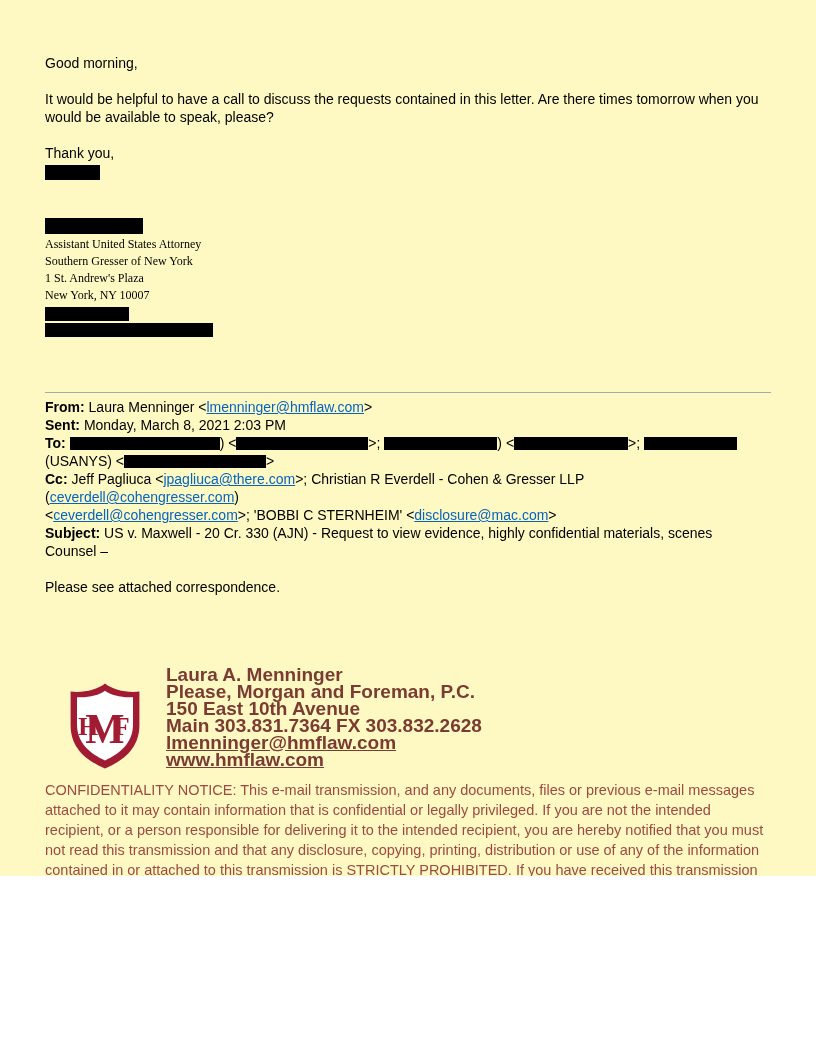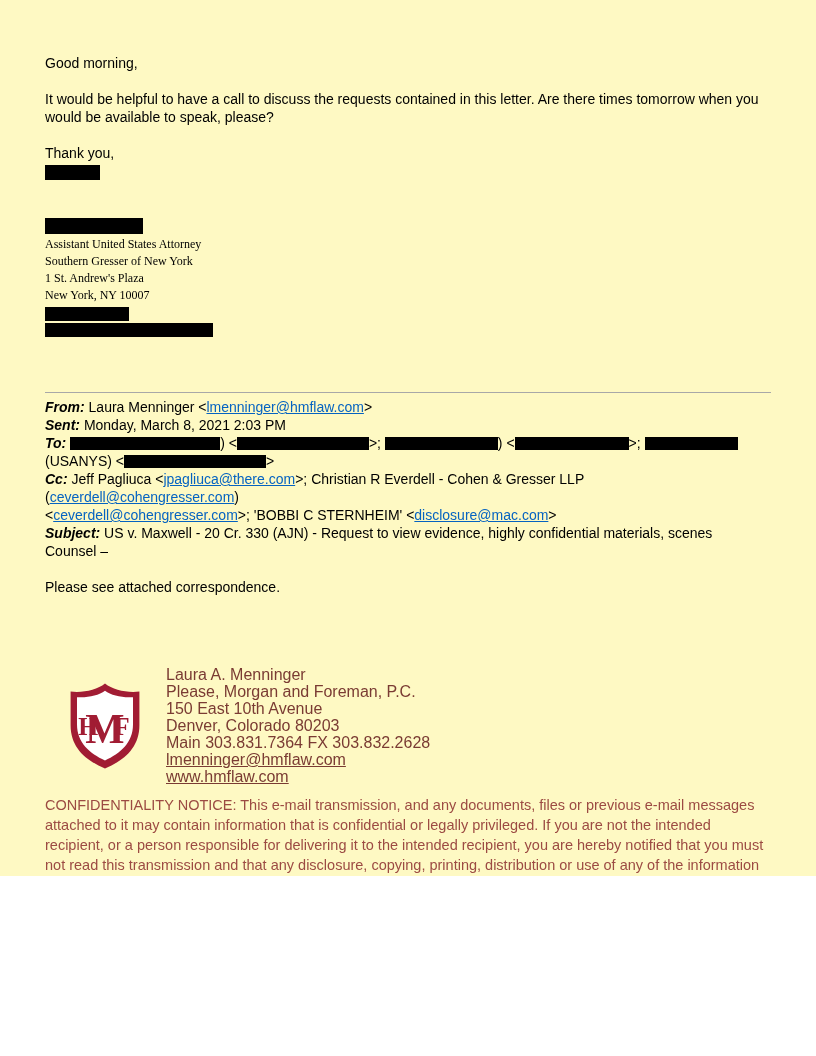--- a/index.html
+++ b/index.html
@@ -10,28 +10,28 @@
     font-family:"Liberation Sans", sans-serif; font-size:14px; color:#000;
   }
   .sans { line-height:18px; margin-bottom:18px; max-width:732px; }
   .mb0 { margin-bottom:3px; }
   .redact { background:#000; }
   .redact.block { display:block; }
   .redact.in { display:inline-block; height:13px; vertical-align:-2px; }
   .serif-block { font-family:"Liberation Serif", serif; font-size:12px; line-height:17px; margin-top:2px; }
   .divider { border:none; border-top:1px solid #a8a8a8; margin:55px 0 5px 0; }
   .hline { line-height:18px; }
-  .hline b { font-weight:bold;font-style:italic; }
+  .hline b { font-weight:bold; }
   .nowrap { white-space:nowrap; }
   a.link-blue { color:#0563C1; text-decoration:underline; cursor:pointer; }
   .quoted-body { line-height:18px; margin-bottom:18px; }
   .qb-first { }
   .sig { display:flex; margin-top:70px; }
   .sig-logo { width:82px; height:88px; margin-top:16px; margin-left:19px; flex:0 0 auto; }
-  .sig-text { margin-left:20px; color:#7A3B33; font-weight:normal; font-size:16px; line-height:17px; }
+  .sig-text { margin-left:20px; color:#7A3B33; font-weight:bold; font-size:19px; line-height:17px; }
   .sig-text a { color:#7A3B33; text-decoration:underline; cursor:pointer; }
   .notice { margin-top:10px; color:#9C4B43; font-size:14.5px; line-height:20px; max-width:726px; }
 </style>
 </head>
 <body>
 
 <div class="page">
 
   <p class="sans">Good morning,</p>
   <p class="sans">It would be helpful to have a call to discuss the requests contained in this letter.  Are there times tomorrow when you would be available to speak, please?</p>
@@ -85,21 +85,20 @@
       <path d="M50 2 C60 10 78 14 93 12 L93 54 C93 82 74 98 50 108 C26 98 7 82 7 54 L7 12 C22 14 40 10 50 2 Z" fill="#A11C33"></path>
       <path d="M50 11 C58 17 72 20 85 19 L85 53 C85 76 69 89 50 98 C31 89 15 76 15 53 L15 19 C28 20 42 17 50 11 Z" fill="#ffffff"></path>
       <text x="29" y="66" text-anchor="middle" font-family="Liberation Serif, serif" font-size="32" font-weight="bold" fill="#A11C33">H</text>
       <text x="50" y="76" text-anchor="middle" font-family="Liberation Serif, serif" font-size="52" font-weight="bold" fill="#A11C33">M</text>
       <text x="71" y="66" text-anchor="middle" font-family="Liberation Serif, serif" font-size="32" font-weight="bold" fill="#A11C33">F</text>
     </svg>
     <div class="sig-text">
       <div>Laura A. Menninger</div>
       <div>Please, Morgan and Foreman, P.C.</div>
       <div>150 East 10th Avenue</div>
-      <div>Denver, Colorado 80203</div>
       <div>Main 303.831.7364 FX 303.832.2628</div>
       <div><a>lmenninger@hmflaw.com</a></div>
       <div><a>www.hmflaw.com</a></div>
     </div>
   </div>
 
   <p class="notice">CONFIDENTIALITY NOTICE: This e-mail transmission, and any documents, files or previous e-mail messages attached to it may contain information that is confidential or legally privileged. If you are not the intended recipient, or a person responsible for delivering it to the intended recipient, you are hereby notified that you must not read this transmission and that any disclosure, copying, printing, distribution or use of any of the information contained in or attached to this transmission is STRICTLY PROHIBITED. If you have received this transmission in error, please notify the sender by telephone or return e-mail and delete the original transmission and its attachments without reading or saving it in any manner. Thank you.</p>
 
 </div>
 

